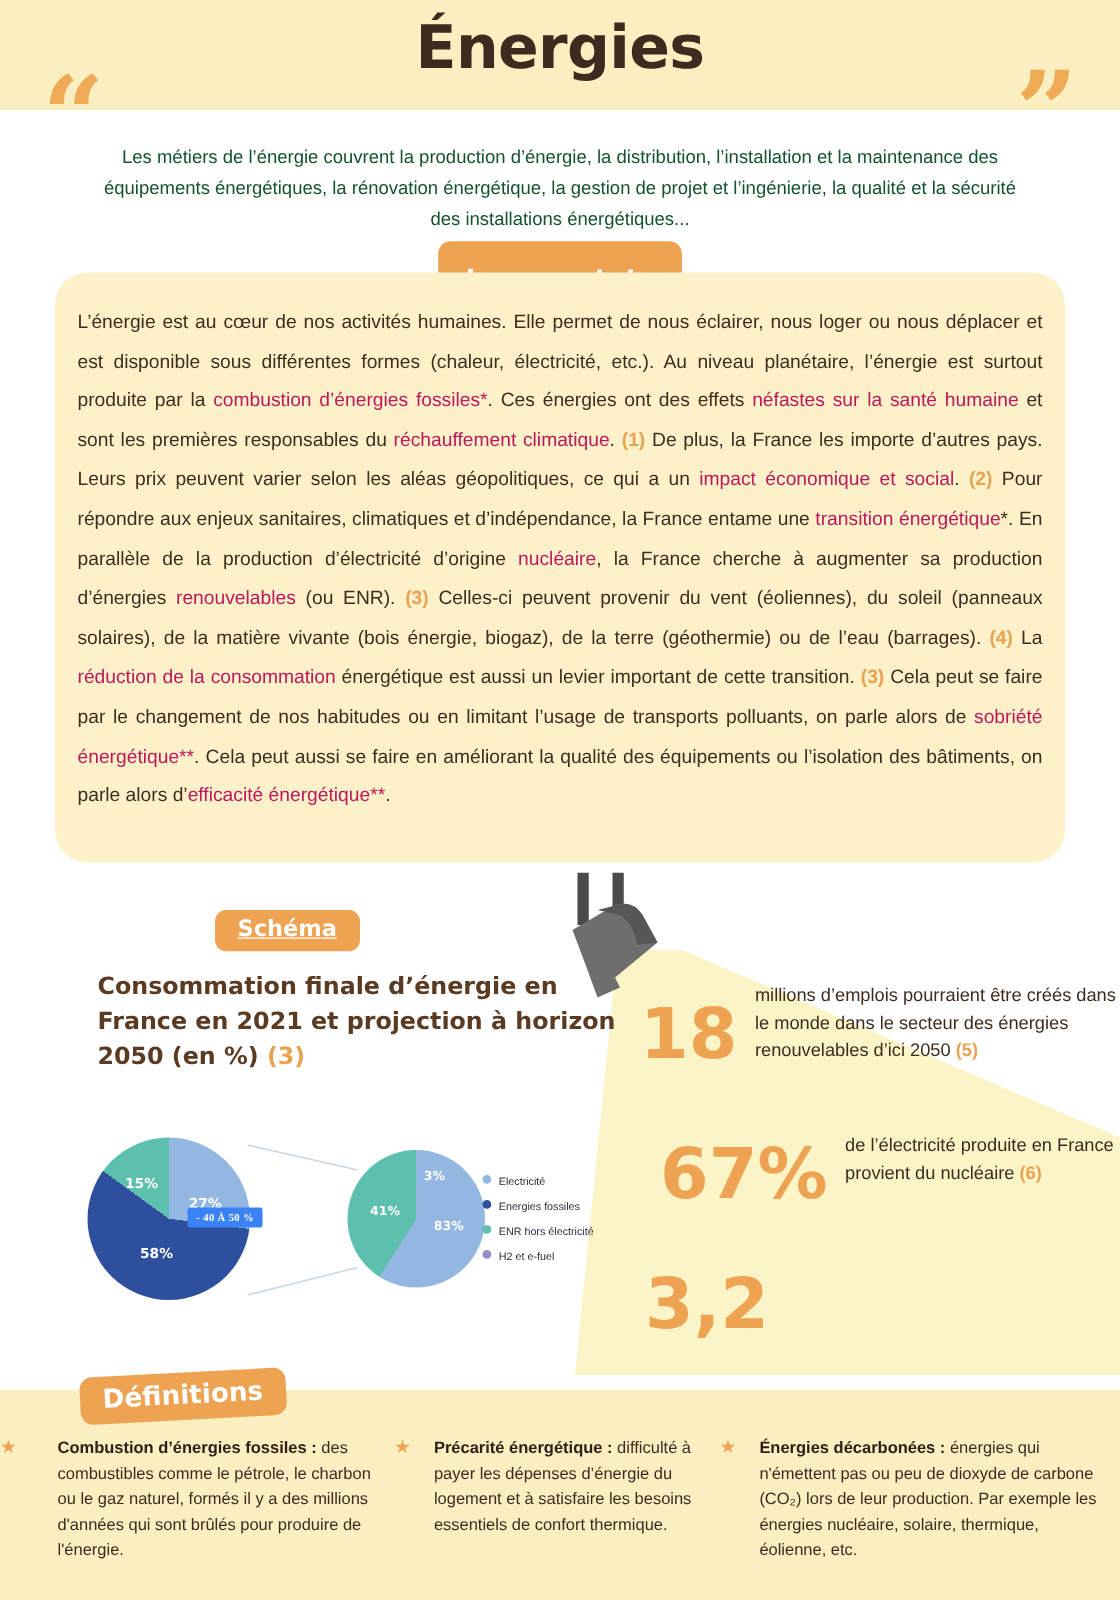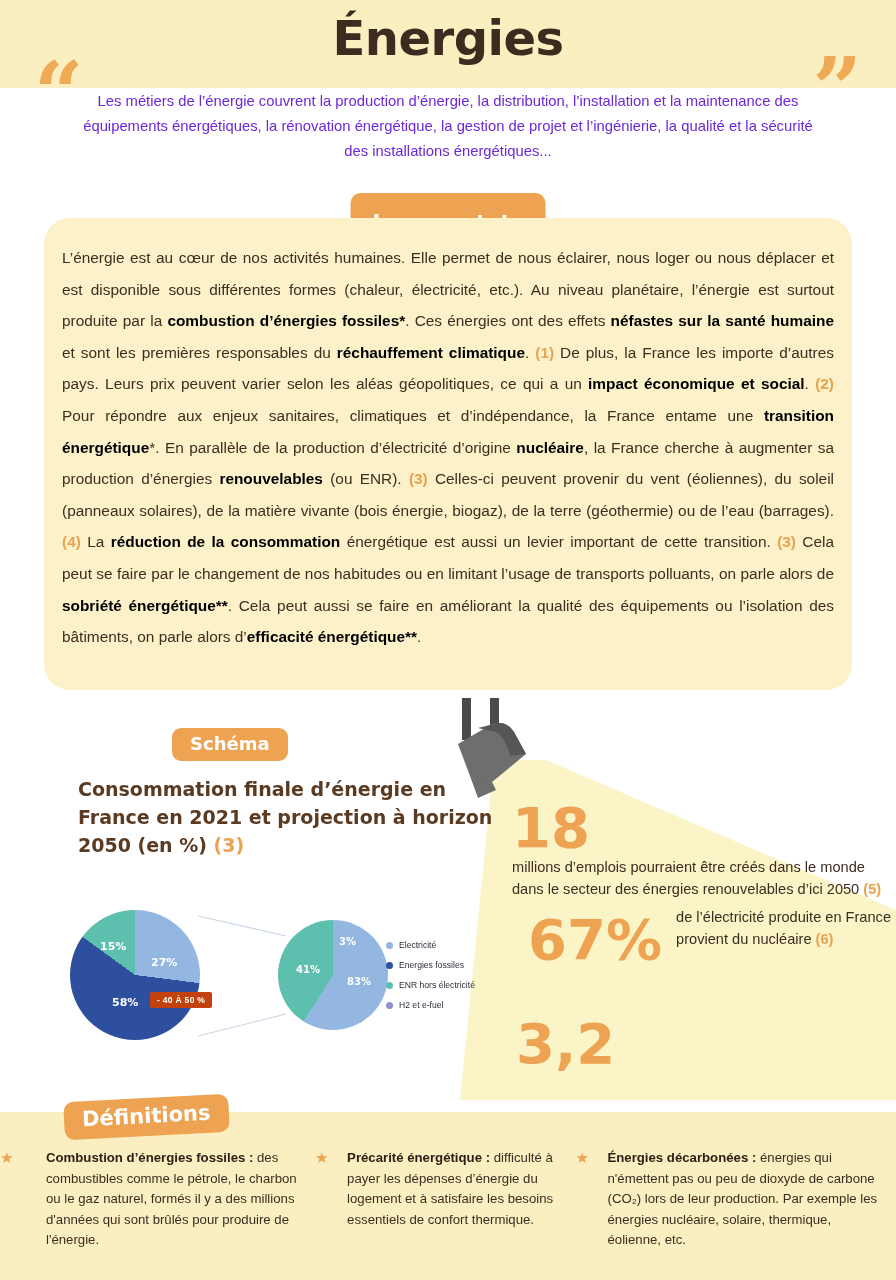--- a/index.html
+++ b/index.html
@@ -24,54 +24,54 @@
     color:#3e2b20;font-family:"DejaVu Sans", sans-serif;
   }
   .qmark{
     position:absolute;font-family:"DejaVu Serif", serif;
     font-size:86px;line-height:1;color:#eeaa55;font-weight:bold;
   }
   .qleft{left:34px;top:50px;}
   .qright{right:34px;top:46px;}
 
   .intro{
-    position:absolute;left:82px;top:89px;width:732px;
-    text-align:center;font-size:14.8px;line-height:25px;color:#6d28d9;
+    position:absolute;left:82px;top:114px;width:732px;
+    text-align:center;font-size:14.8px;line-height:25px;color:#14532d;
   }
 
   
   .badge{
     display:inline-block;background:#eda351;color:#ffffff;
     font-weight:bold;border-radius:10px;
     font-family:"DejaVu Sans", sans-serif;
   }
   .badge-constats{
     position:absolute;left:50%;transform:translateX(-50%);top:193px;
     font-size:21px;padding:18px 22px 8px 22px;letter-spacing:0.2px;
   }
   .badge-schema{
     position:absolute;left:172px;top:728px;
-    font-size:18px;padding:5px 18px 7px 18px;border-radius:9px;
+    font-size:18px;padding:5px 18px 7px 18px;border-radius:9px;text-decoration:underline;
   }
   .badge-definitions{
     position:absolute;left:64px;top:1098px;
     font-size:21px;padding:6px 18px 8px 18px;border-radius:10px;
     transform:rotate(-3deg);
   }
 
   
   .constats-box{
     position:absolute;left:44px;top:218px;width:808px;height:472px;
     background:#fcf1c8;border-radius:26px;
   }
   .constats-text{
     position:absolute;left:62px;top:242px;width:772px;
     font-size:15.4px;line-height:31.6px;text-align:justify;color:#3f2d20;
   }
-  .constats-text b{font-weight:bold;color:#000000;}
+  .constats-text b{font-weight:normal;color:#be185d;}
   .ref{color:#e8a352;font-weight:bold;}
   .schema-title{
     position:absolute;left:78px;top:775px;width:420px;
     font-size:19px;line-height:28px;font-weight:bold;color:#5b3a22;
     font-family:"DejaVu Sans", sans-serif;
   }
 
   
   .cone{
     position:absolute;left:460px;top:760px;width:436px;height:340px;
@@ -94,39 +94,39 @@
   .pie2050{left:222px;top:52px;width:110px;height:110px;
     background:conic-gradient(#93b7e0 10.8deg 212.4deg, #5dbfae 212.4deg 360deg, #8e93c9 0deg 10.8deg);}
 
   .pct{position:absolute;color:#ffffff;font-weight:bold;font-size:11px;font-family:"DejaVu Sans",sans-serif;}
   .pct-small{font-size:10px;}
   .pct-3{color:#ffffff;}
 
   .connector{position:absolute;left:140px;top:42px;width:92px;height:130px;}
 
   .delta-badge{
-    position:absolute;left:150px;top:992px;
-    background:#c2410c;color:#ffffff;font-weight:bold;font-size:8.5px;
+    position:absolute;left:150px;top:966px;
+    background:#3b82f6;color:#ffffff;font-weight:bold;font-size:8.5px;
     padding:3px 7px;border-radius:2px;letter-spacing:0.3px;
-    font-family:Liberation Sans, sans-serif;
+    font-family:Liberation Serif, serif;
   }
 
   .legend{position:absolute;left:386px;top:940px;width:130px;}
-  .legend-row{display:flex;align-items:center;margin-bottom:10px;}
+  .legend-row{display:flex;align-items:flex-start;margin-bottom:10px;}
   .legend-dot{width:7px;height:7px;border-radius:50%;margin-right:6px;flex:0 0 auto;}
   .legend-label{font-size:8.6px;color:#2d2d3a;}
 
   
   .stat{position:absolute;display:flex;align-items:flex-start;}
   .stat-num{
     color:#eda351;font-weight:bold;font-family:"DejaVu Sans",sans-serif;
     line-height:1;
   }
   .stat-txt{font-size:14.6px;line-height:22px;color:#3d2c20;}
-  .stat1{left:512px;top:786px;flex-direction:column;}
+  .stat1{left:512px;top:786px;}
   .stat1 .stat-num{font-size:56px;margin-right:14px;margin-top:14px;}
   .stat2{left:528px;top:906px;}
   .stat2 .stat-num{font-size:56px;margin-right:14px;margin-top:6px;}
   .stat3{left:516px;top:1008px;}
   .stat3 .stat-num{font-size:56px;margin-right:14px;margin-top:8px;}
 
   
   .def-band{
     position:absolute;left:0;top:1112px;width:896px;height:168px;
     background:#fbeec0;

